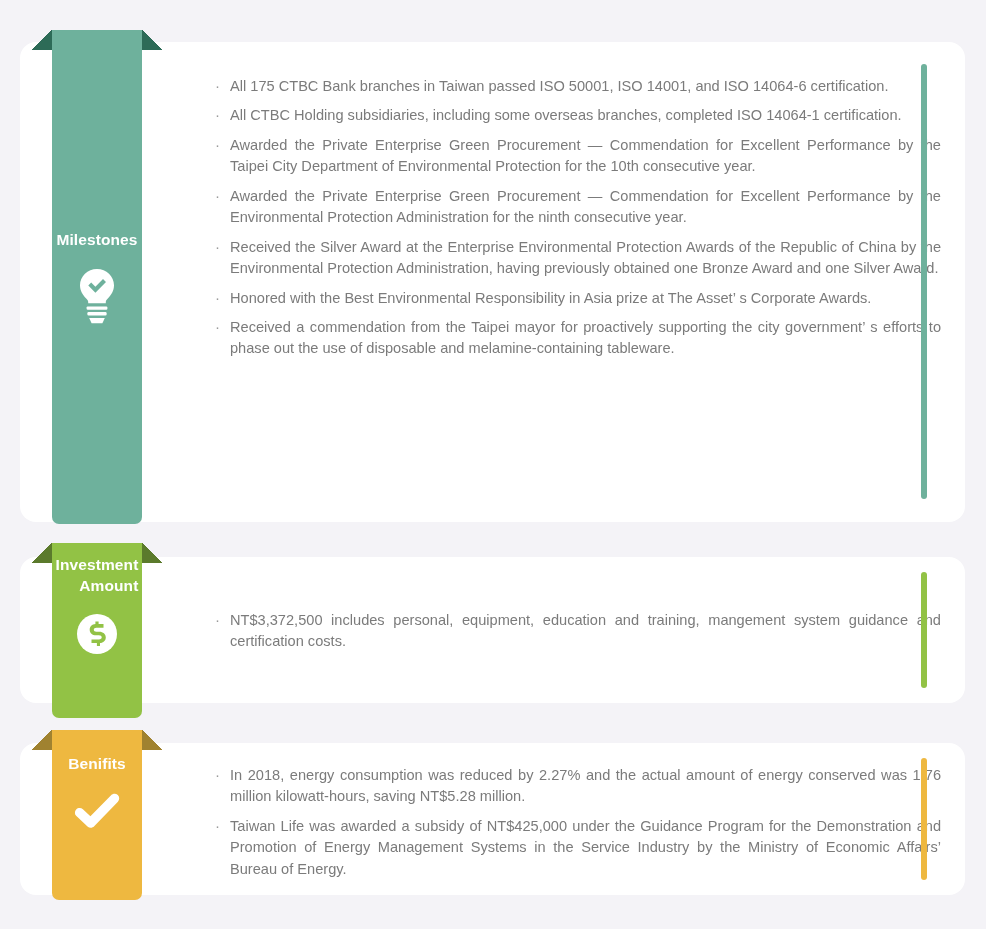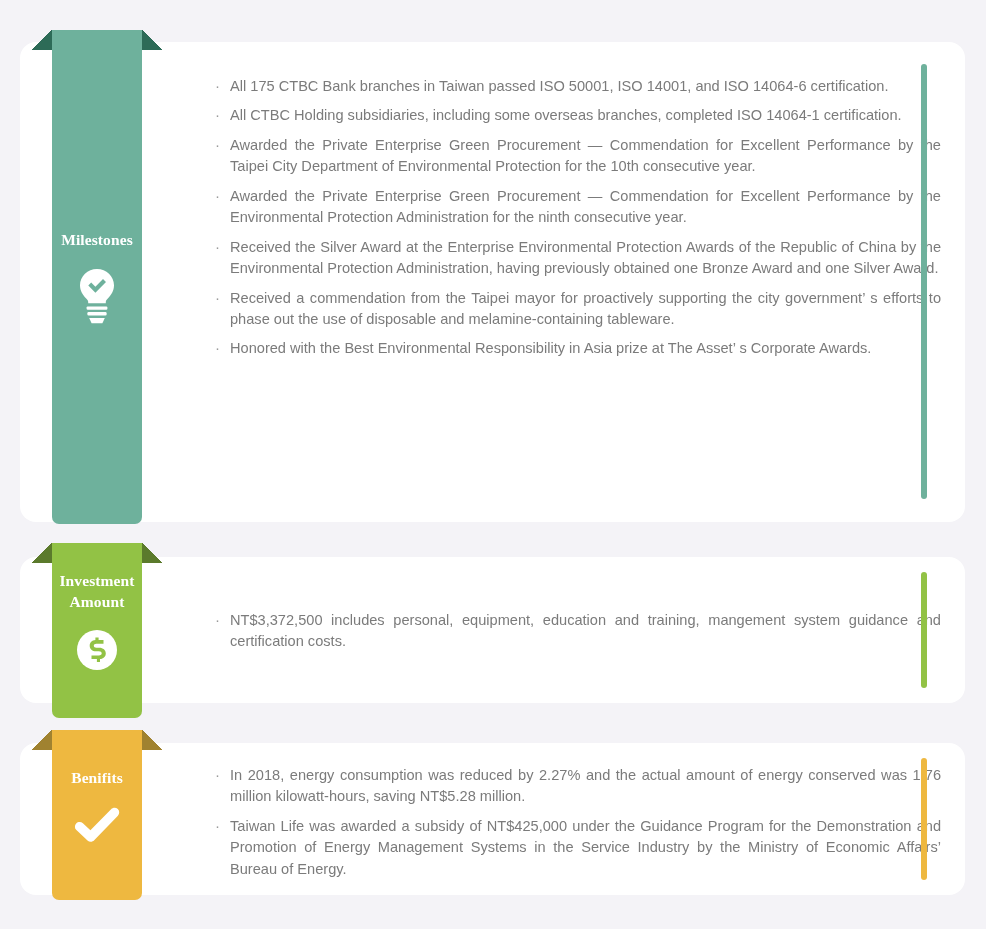--- a/index.html
+++ b/index.html
@@ -38,21 +38,20 @@
     color: #ffffff;
     text-align: center;
     z-index: 5;
   }
   .ribbon-inner {
     position: absolute;
     left: 0; right: 0;
     display: flex;
     flex-direction: column;
     align-items: center;
-    font-family: Liberation Serif, serif;
   }
   
   .tail {
     position: absolute;
     top: 0;
     width: 20px; height: 20px;
   }
   .tail.left  { left: -20px; }
   .tail.right { right: -20px; }
 
@@ -71,33 +70,33 @@
   #ribbon-investment {
     top: 543px; height: 175px;
     background: #92c245;
   }
   #ribbon-investment .tail.left {
     background: linear-gradient(to bottom right, transparent 49.8%, #5b7a2c 50%);
   }
   #ribbon-investment .tail.right {
     background: linear-gradient(to bottom left, transparent 49.8%, #5b7a2c 50%);
   }
-  #ribbon-investment .ribbon-inner { top: 28px; }
+  #ribbon-investment .ribbon-inner { top: 12px; text-align: right; }
 
   #ribbon-benefits {
     top: 730px; height: 170px;
     background: #eeb840;
   }
   #ribbon-benefits .tail.left {
     background: linear-gradient(to bottom right, transparent 49.8%, #a08230 50%);
   }
   #ribbon-benefits .tail.right {
     background: linear-gradient(to bottom left, transparent 49.8%, #a08230 50%);
   }
-  #ribbon-benefits .ribbon-inner { top: 38px; }
+  #ribbon-benefits .ribbon-inner { top: 24px; }
 
   .ribbon-label {
     font-size: 15.5px;
     font-weight: bold;
     line-height: 1.33;
     letter-spacing: .1px;
     white-space: pre-line;
   }
   .ribbon-icon {
     margin-top: 16px;
@@ -170,22 +169,22 @@
     </div>
   </div>
 
   <div class="content" id="content-milestones">
     <ul class="bullets">
       <li>All 175 CTBC Bank branches in Taiwan passed ISO 50001, ISO 14001, and ISO 14064-6 certification.</li>
       <li>All CTBC Holding subsidiaries, including some overseas branches, completed ISO 14064-1 certification.</li>
       <li>Awarded the Private Enterprise Green Procurement — Commendation for Excellent Performance by the Taipei City Department of Environmental Protection for the 10th consecutive year.</li>
       <li>Awarded the Private Enterprise Green Procurement — Commendation for Excellent Performance by the Environmental Protection Administration for the ninth consecutive year.</li>
       <li>Received the Silver Award at the Enterprise Environmental Protection Awards of the Republic of China by the Environmental Protection Administration, having previously obtained one Bronze Award and one Silver Award.</li>
+      <li>Honored with the Best Environmental Responsibility in Asia prize at The Asset’ s Corporate Awards.</li>
       <li>Received a commendation from the Taipei mayor for proactively supporting the city government’ s efforts to phase out the use of disposable and melamine-containing tableware.</li>
-      <li>Honored with the Best Environmental Responsibility in Asia prize at The Asset’ s Corporate Awards.</li>
     </ul>
   </div>
 
   <div class="accent-bar" id="accent-milestones"></div>
 
   <div class="block" id="block-investment"></div>
 
   <div class="ribbon" id="ribbon-investment">
     <div class="tail left"></div>
     <div class="tail right"></div>

